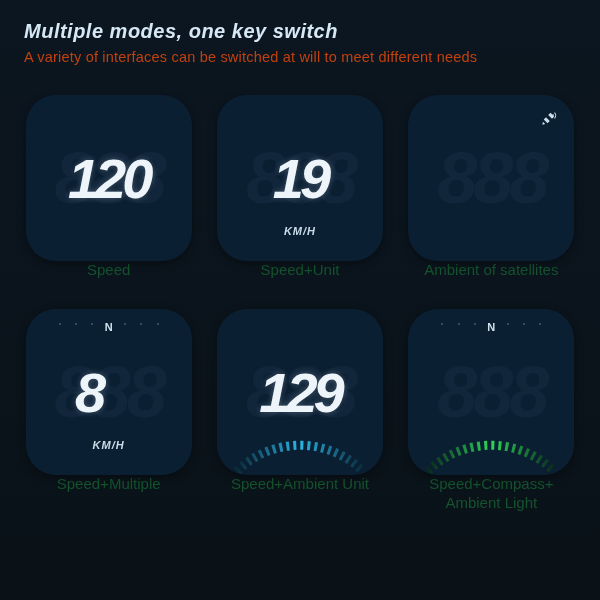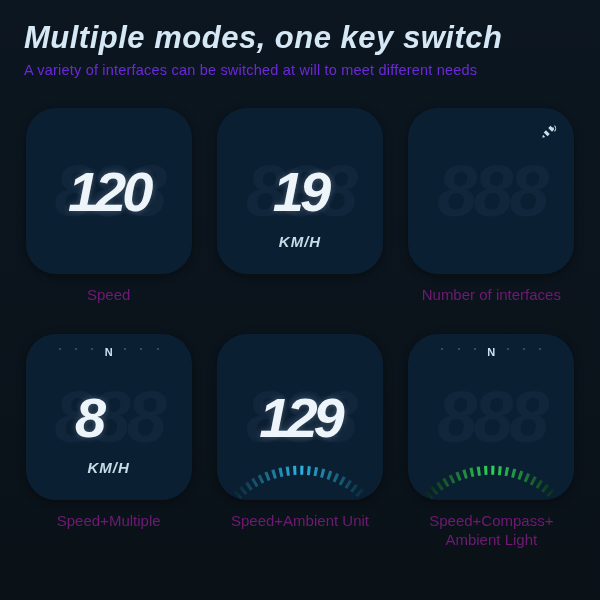--- a/index.html
+++ b/index.html
@@ -8,29 +8,29 @@
     height: 600px;
     background: linear-gradient(180deg, #0c1620 0%, #0a1218 100%);
     font-family: "Segoe UI", Arial, sans-serif;
     overflow: hidden;
     position: relative;
   }
   .header {
     padding: 20px 24px 12px 24px;
   }
   .title {
-    font-size: 31px;
+    font-size: 20px;
     font-weight: 700;
     font-style: italic;
     color: #d6e8f5;
     letter-spacing: 0.5px;
   }
   .subtitle {
     font-size: 14.5px;
-    color: #6d28d9;
+    color: #c2410c;
     margin-top: 6px;
     letter-spacing: 0.2px;
   }
   .grid {
     display: grid;
     grid-template-columns: repeat(3, 1fr);
     gap: 8px 22px;
     padding: 18px 24px 0 24px;
   }
   .cell {
@@ -69,21 +69,21 @@
     font-size: 72px;
     letter-spacing: -4px;
     color: rgba(120,160,190,0.06);
     z-index: 1;
   }
   .unit {
     position: absolute;
     bottom: 24px;
     left: 50%;
     transform: translateX(-50%);
-    font-size: 15px;
+    font-size: 11px;
     font-weight: 700;
     font-style: italic;
     color: #c8dce8;
     letter-spacing: 1px;
     z-index: 3;
   }
   .sat-icon {
     position: absolute;
     top: 14px;
     right: 16px;
@@ -118,22 +118,21 @@
   }
   .compass-dots span.mid { opacity: 0; }
   .arc {
     position: absolute;
     bottom: -6px;
     left: 50%;
     transform: translateX(-50%);
     z-index: 2;
   }
   .caption {
-    margin-top: 12px;
-    color: #701a75;
+    color: #14532d;
     font-size: 15px;
     text-align: center;
     line-height: 1.25;
     min-height: 40px;
   }
   .left-align .seg { margin-left: -40px; }
 </style>
 </head>
 <body>
 
@@ -151,32 +150,33 @@
     </div>
     <div class="caption">Speed</div>
   </div>
 
   <div class="cell">
     <div class="tile">
       <div class="ghost">888</div>
       <div class="seg">19</div>
       <div class="unit">KM/H</div>
     </div>
+    <div class="caption">Speed+Unit</div>
   </div>
 
   <div class="cell">
     <div class="tile">
       <div class="ghost">888</div>
       <span class="sat-icon">
         <svg width="18" height="18" viewBox="0 0 24 24" fill="currentColor">
             <path d="M5 14l3-3 5 5-3 3-5-5zm9-9l5 5-3 3-5-5 3-3zM3 21l4-1-3-3-1 4zm14.5-14.5a3 3 0 0 1 0 4.2l-1-1a1.6 1.6 0 0 0 0-2.2l1-1zm2.3-2.3a6.2 6.2 0 0 1 0 8.8l-1-1a4.8 4.8 0 0 0 0-6.8l1-1z"></path>
           </svg>
       </span>
     </div>
-    <div class="caption">Number of interfaces</div>
+    <div class="caption">Ambient of satellites</div>
   </div>
 
   <div class="cell">
     <div class="tile left-align">
       <div class="ghost">888</div>
       <div class="compass-dots">
           <span></span>
           <span></span>
           <span></span>
           <span class="mid"></span>

